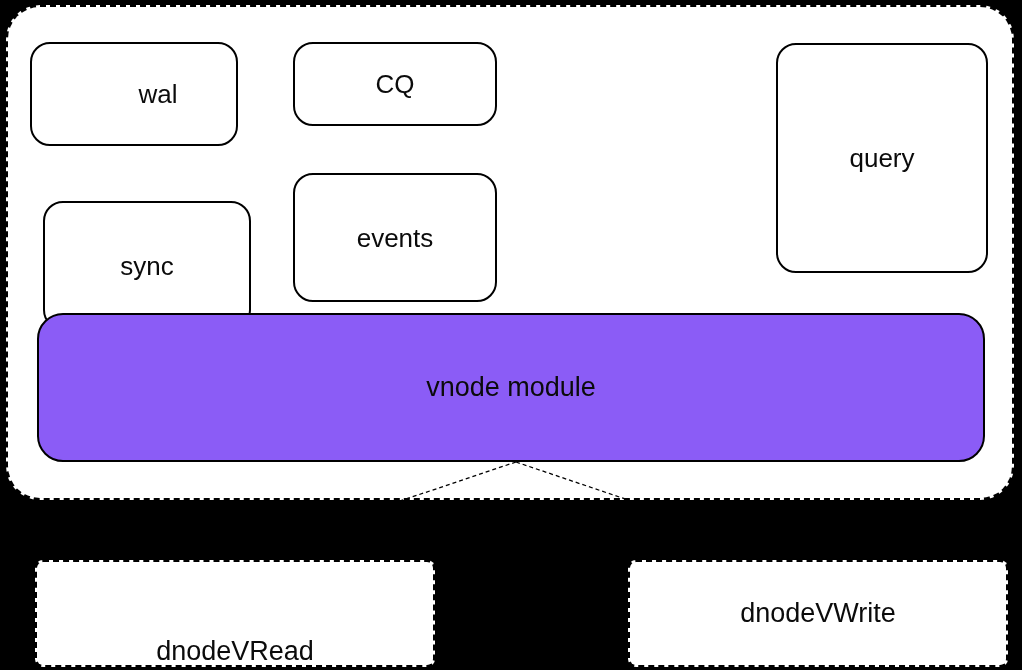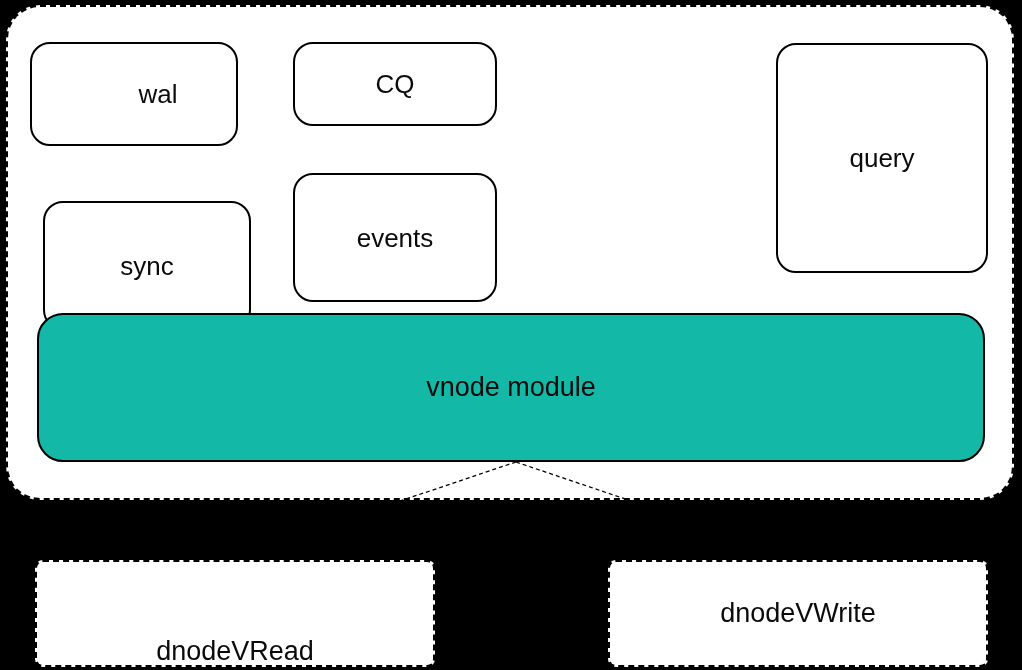--- a/index.html
+++ b/index.html
@@ -44,21 +44,21 @@
   .box-sync   { left: 43px;  top: 173px; width: 208px; height: 129px; margin-top: 28px; }
   .box-events { left: 293px; top: 173px; width: 204px; height: 129px; }
   .box-tsdb   { left: 533px; top: 43px;  width: 213px; height: 230px; }
   .box-query  { left: 776px; top: 43px;  width: 212px; height: 230px; }
   .vnode-bar {
     position: absolute;
     left: 37px;
     top: 313px;
     width: 948px;
     height: 149px;
-    background: #14b8a6;
+    background: #8b5cf6;
     border: 2px solid #000000;
     border-radius: 26px;
     box-sizing: border-box;
     display: flex;
     align-items: center;
     justify-content: center;
     font-size: 27px;
     line-height: 1;
   }
   .connector-svg {
@@ -75,21 +75,21 @@
     border: 2px dashed #000000;
     border-radius: 8px;
     box-sizing: border-box;
     display: flex;
     align-items: center;
     justify-content: center;
     font-size: 27px;
     line-height: 1;
   }
   .box-dnode-read  { left: 35px;  top: 560px; width: 400px; height: 107px; align-items: flex-end; }
-  .box-dnode-write { left: 608px; top: 560px; width: 380px; height: 107px; }
+  .box-dnode-write { left: 628px; top: 560px; width: 380px; height: 107px; }
   .label { white-space: nowrap; }
 </style>
 </head>
 <body>
 
 <div class="stage">
 
   <div class="vnode-container"></div>
 
   <div class="module-box box-wal">

